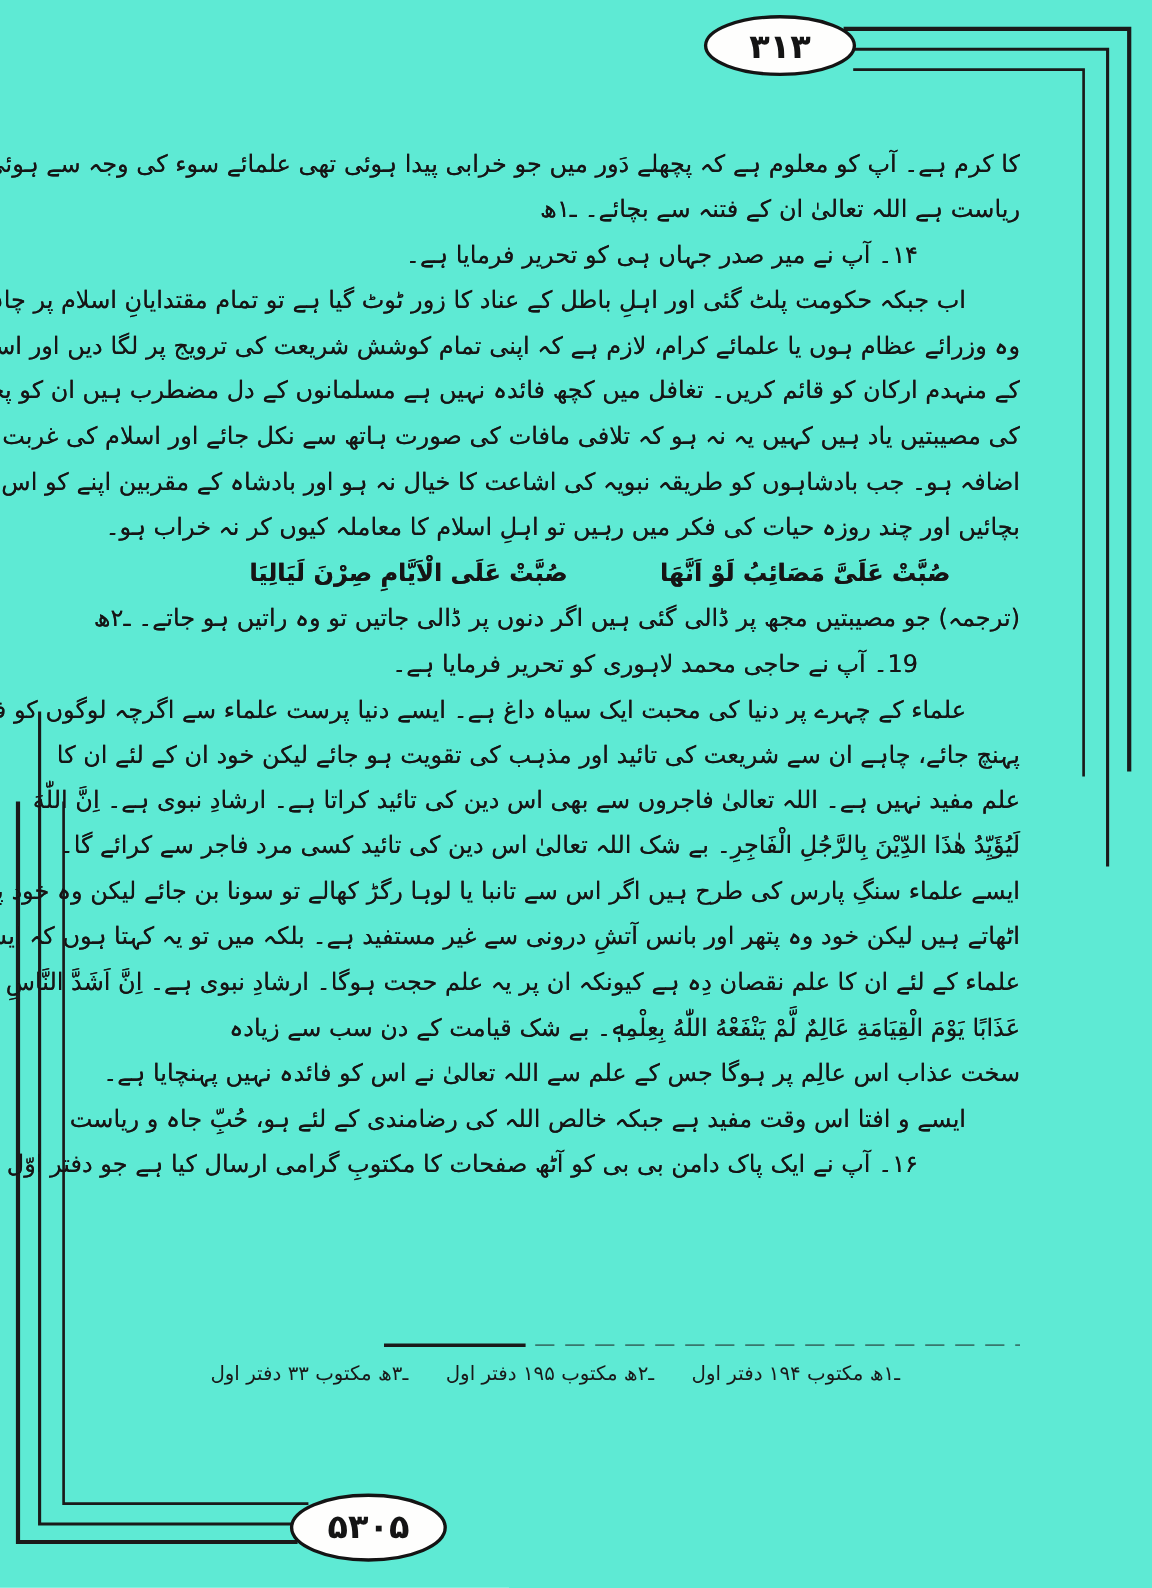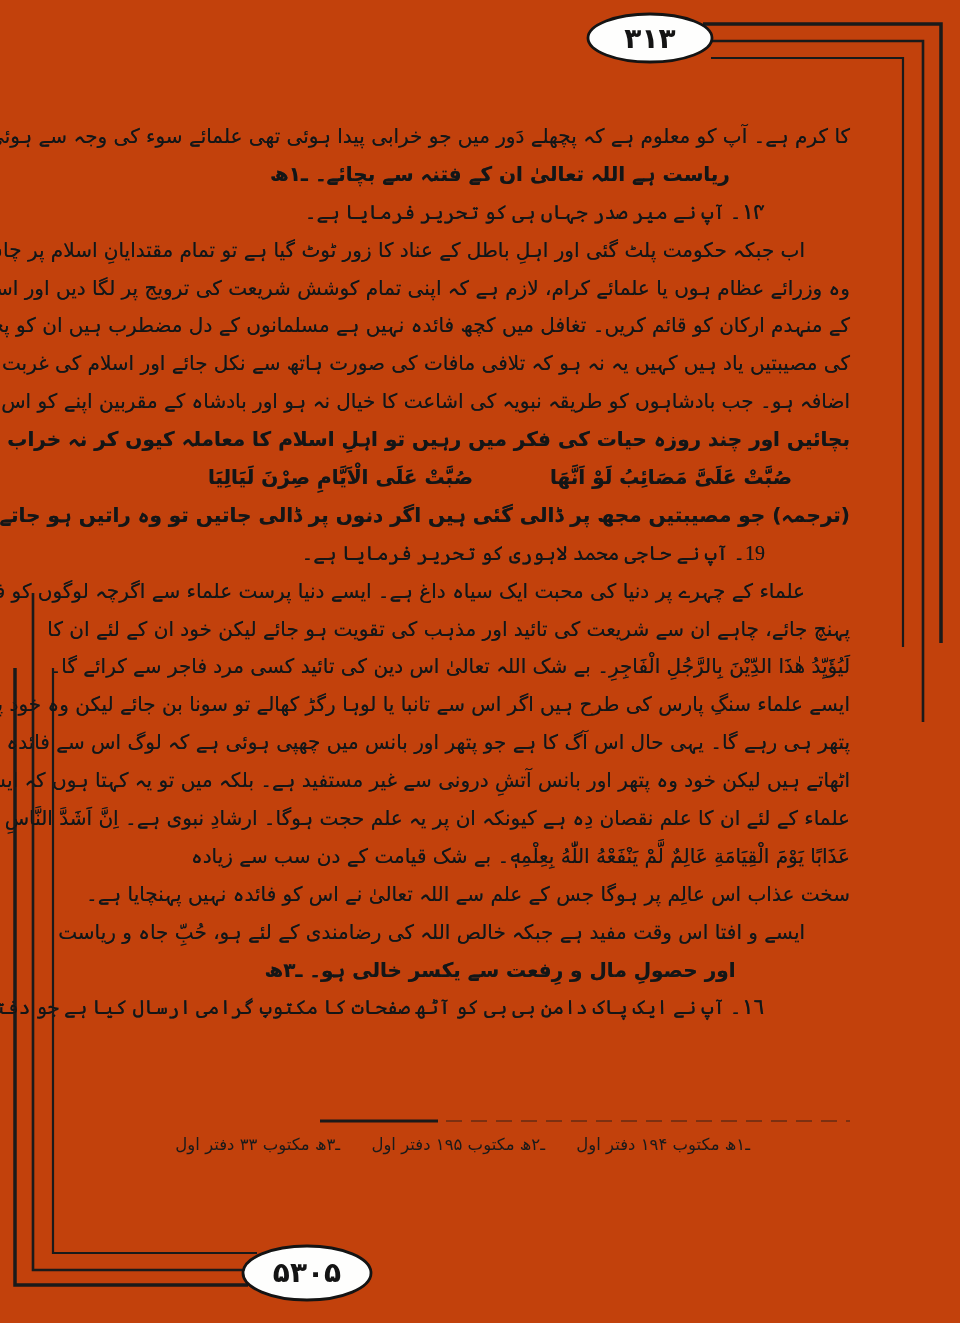--- a/index.html
+++ b/index.html
@@ -6,21 +6,21 @@
   body{
     width:960px;height:1323px;
     background:#ffffff;
     font-family:"DejaVu Sans","Liberation Sans",sans-serif;
     color:#161616;
     position:relative;
     overflow:hidden;
   }
   .page{
     position:absolute;inset:0;
-    background:#c2410c;
+    background:#5eead4;
   }
   svg.frame{position:absolute;left:0;top:0;z-index:1;}
   .oval-label{
     position:absolute;z-index:3;
     text-align:center;
     font-weight:bold;
     color:#141414;
     direction:rtl;
   }
   .oval-label.top{
@@ -35,22 +35,22 @@
   }
   .ln{
     height:37.9px;line-height:37.9px;
     font-size:20px;
     white-space:nowrap;
     text-align:right;
     direction:rtl;
     color:#151515;
     text-shadow:0 0 0.4px #333;
   }
-  .ln.center{text-align:center;font-weight:bold;}
-  .ln.ind-lg{padding-right:85px;font-family:Liberation Serif, serif;}
+  .ln.center{text-align:right;}
+  .ln.ind-lg{padding-right:85px;}
   .ln.ind-sm{padding-right:45px;}
   .ln.verse{text-align:center;font-weight:bold;}
   .ln.verse .hemi{display:inline-block;}
   .ln.verse .hemi + .hemi{margin-right:70px;}
   .footnote{
     position:absolute;z-index:2;
     left:280px;top:1128px;width:470px;height:34px;line-height:34px;
     direction:rtl;text-align:center;
     font-size:16.5px;color:#1a1a1a;
     white-space:nowrap;
@@ -100,29 +100,28 @@
     <div class="ln">اضافہ ہو۔ جب بادشاہوں کو طریقہ نبویہ کی اشاعت کا خیال نہ ہو اور بادشاہ کے مقربین اپنے کو اس کام سے</div>
     <div class="ln center">بچائیں اور چند روزہ حیات کی فکر میں رہیں تو اہلِ اسلام کا معاملہ کیوں کر نہ خراب ہو۔</div>
     <div class="ln verse">
       <span class="hemi">صُبَّتْ عَلَیَّ مَصَائِبُ لَوْ اَنَّهَا</span>
       <span class="hemi">صُبَّتْ عَلَی الْاَیَّامِ صِرْنَ لَیَالِیَا</span>
     </div>
     <div class="ln center">(ترجمہ) جو مصیبتیں مجھ پر ڈالی گئی ہیں اگر دنوں پر ڈالی جاتیں تو وہ راتیں ہو جاتے۔ ـ۲ھ</div>
     <div class="ln ind-lg">19۔ آپ نے حاجی محمد لاہوری کو تحریر فرمایا ہے۔</div>
     <div class="ln ind-sm">علماء کے چہرے پر دنیا کی محبت ایک سیاہ داغ ہے۔ ایسے دنیا پرست علماء سے اگرچہ لوگوں کو فائدہ</div>
     <div class="ln">پہنچ جائے، چاہے ان سے شریعت کی تائید اور مذہب کی تقویت ہو جائے لیکن خود ان کے لئے ان کا</div>
+    <div class="ln">علم مفید نہیں ہے۔ اللہ تعالیٰ فاجروں سے بھی اس دین کی تائید کراتا ہے۔ ارشادِ نبوی ہے۔ اِنَّ اللّٰهَ</div>
     <div class="ln">لَیُؤَیِّدُ هٰذَا الدِّیْنَ بِالرَّجُلِ الْفَاجِرِ۔ بے شک اللہ تعالیٰ اس دین کی تائید کسی مرد فاجر سے کرائے گا۔</div>
     <div class="ln">ایسے علماء سنگِ پارس کی طرح ہیں اگر اس سے تانبا یا لوہا رگڑ کھالے تو سونا بن جائے لیکن وہ خود پتھر کا</div>
-    <div class="ln">پتھر ہی رہے گا۔ یہی حال اس آگ کا ہے جو پتھر اور بانس میں چھپی ہوئی ہے کہ لوگ اس سے فائدہ</div>
     <div class="ln">اٹھاتے ہیں لیکن خود وہ پتھر اور بانس آتشِ درونی سے غیر مستفید ہے۔ بلکہ میں تو یہ کہتا ہوں کہ ایسے</div>
     <div class="ln">علماء کے لئے ان کا علم نقصان دِہ ہے کیونکہ ان پر یہ علم حجت ہوگا۔ ارشادِ نبوی ہے۔ اِنَّ اَشَدَّ النَّاسِ</div>
     <div class="ln">عَذَابًا یَوْمَ الْقِیَامَةِ عَالِمٌ لَّمْ یَنْفَعْهُ اللّٰهُ بِعِلْمِهٖ۔ بے شک قیامت کے دن سب سے زیادہ</div>
     <div class="ln">سخت عذاب اس عالِم پر ہوگا جس کے علم سے اللہ تعالیٰ نے اس کو فائدہ نہیں پہنچایا ہے۔</div>
     <div class="ln ind-sm">ایسے و افتا اس وقت مفید ہے جبکہ خالص اللہ کی رضامندی کے لئے ہو، حُبِّ جاہ و ریاست</div>
-    <div class="ln center">اور حصولِ مال و رِفعت سے یکسر خالی ہو۔ ـ۳ھ</div>
     <div class="ln ind-lg">۱۶۔ آپ نے ایک پاک دامن بی بی کو آٹھ صفحات کا مکتوبِ گرامی ارسال کیا ہے جو دفتر اوّل</div>
   </div>
 
   <div class="footnote">
     <span class="ref">ـ۱ھ مکتوب ۱۹۴ دفتر اول</span>
     <span class="ref">ـ۲ھ مکتوب ۱۹۵ دفتر اول</span>
     <span class="ref">ـ۳ھ مکتوب ۳۳ دفتر اول</span>
   </div>
 
 </div>

